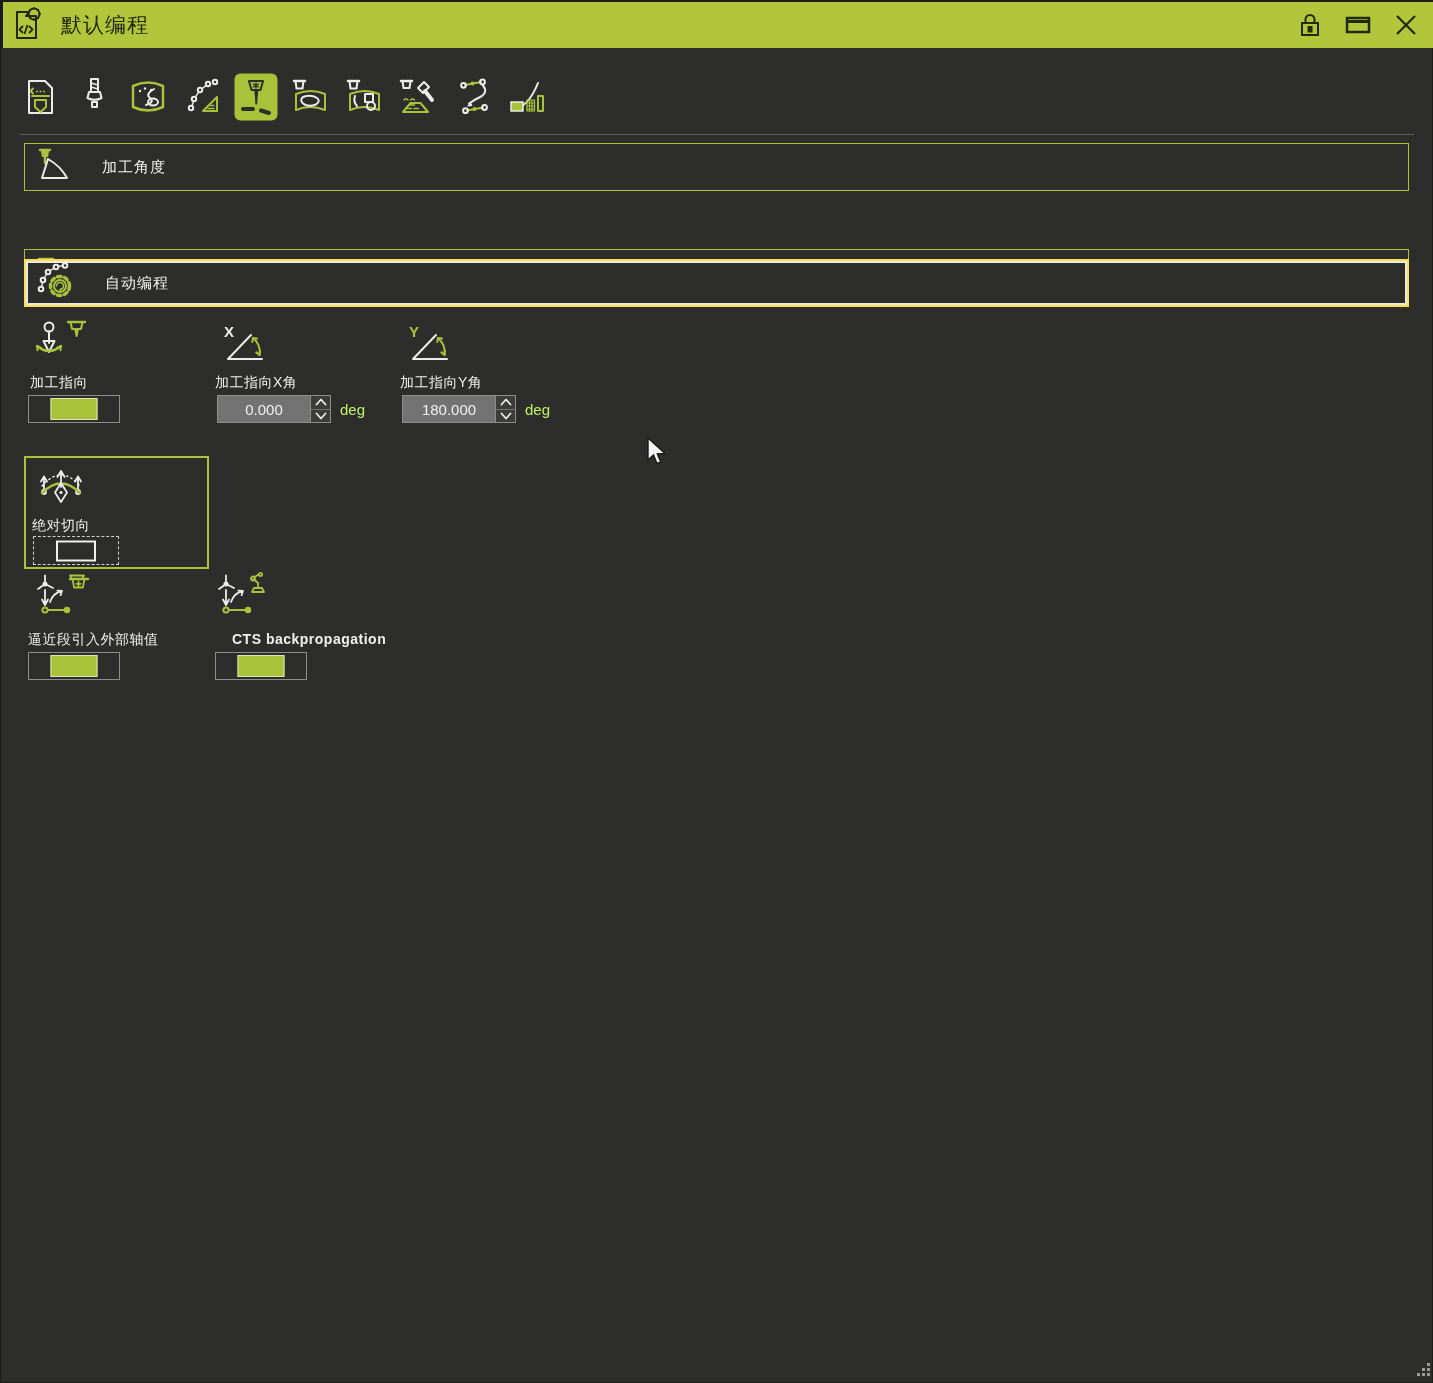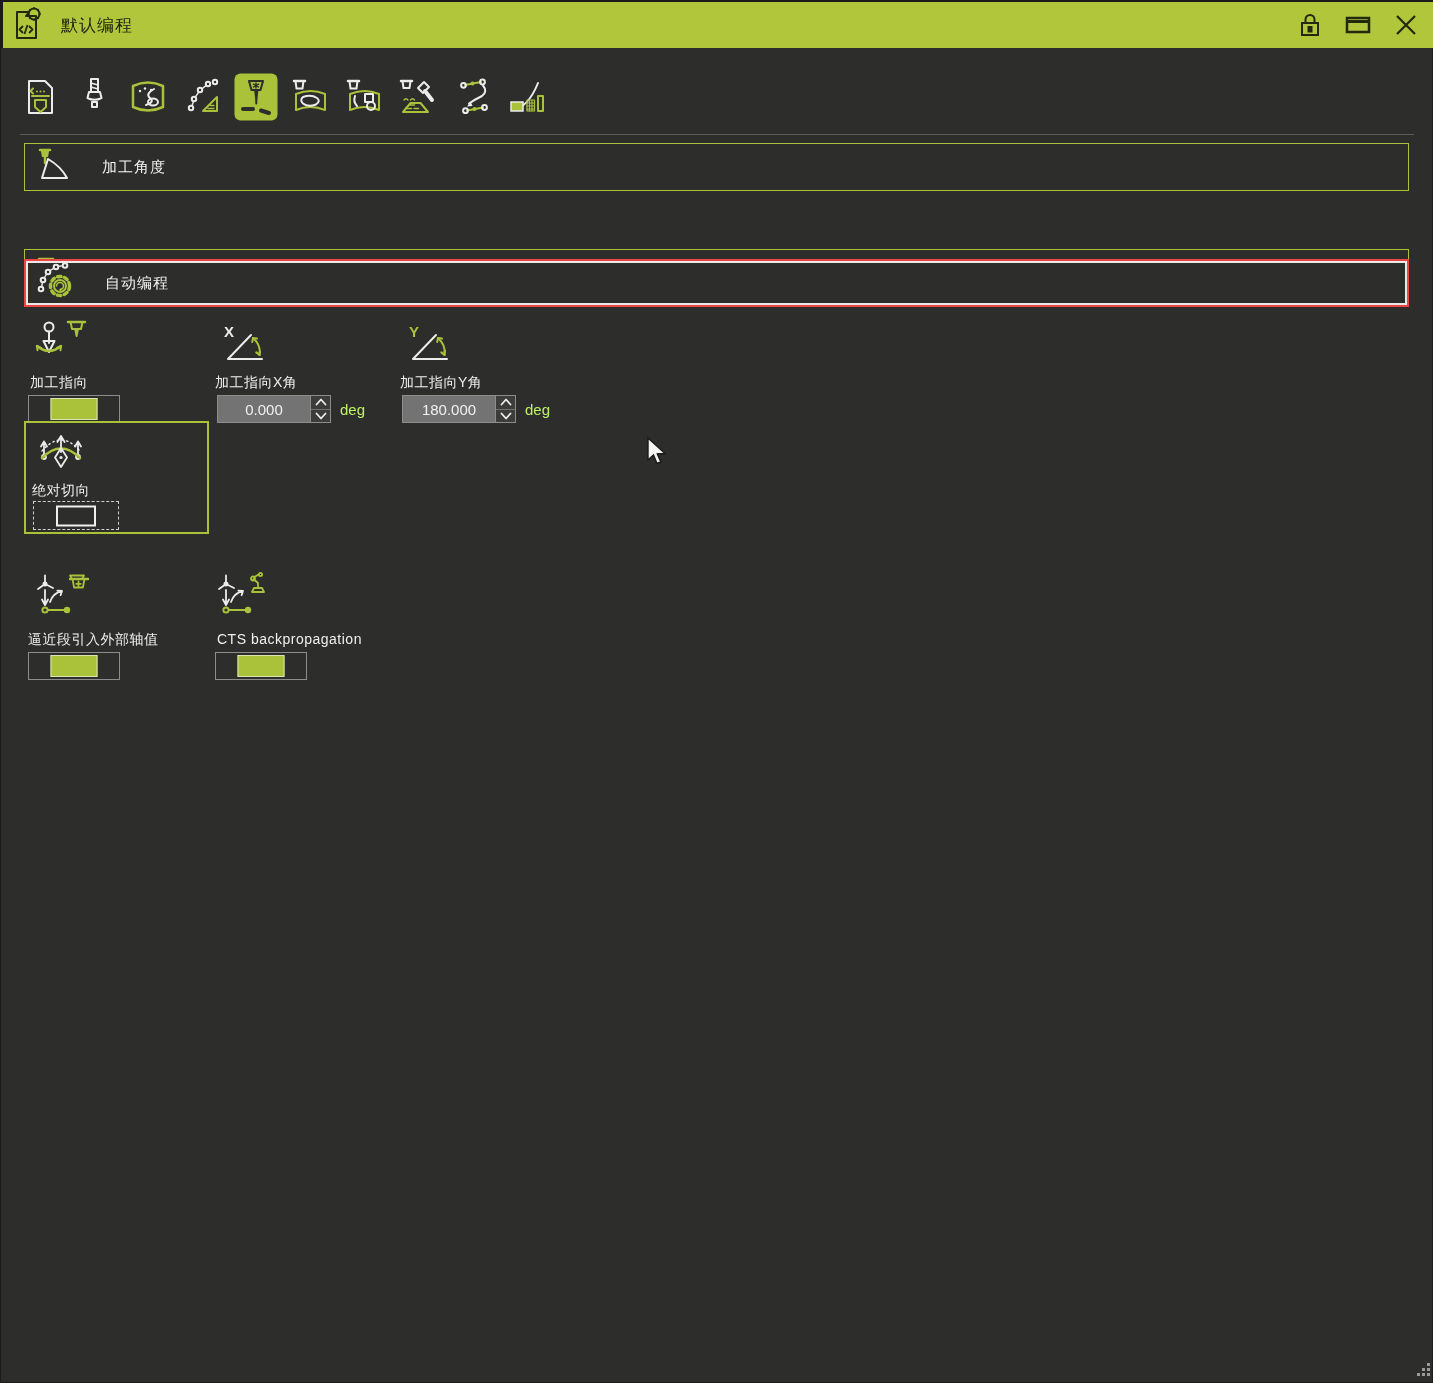--- a/index.html
+++ b/index.html
@@ -13,44 +13,44 @@
   }
   
   .titlebar {
     position:absolute; top:0; left:0; right:0; height:48px;
     background:#b2c63c;
     border-top:2px solid #1b1b1a;
     border-left:3px solid #1b1b1a;
     display:flex; align-items:center;
   }
   .title-icon { margin-left:7px; }
-  .title-text { color:#22290e; font-size:17px; margin-left:13px; letter-spacing:1px; }
+  .title-text { color:#22290e; font-size:21px; margin-left:13px; letter-spacing:1px; }
   .win-controls { margin-left:auto; display:flex; align-items:center; gap:18px; padding-right:12px; }
   .win-btn { width:30px; height:30px; display:flex; align-items:center; justify-content:center; cursor:pointer; }
   
   .toolbar { position:absolute; top:73px; left:18px; display:flex; gap:10px; }
   .tool-btn { width:44px; height:48px; display:flex; align-items:center; justify-content:center; cursor:pointer; }
   .toolbar-sep { position:absolute; top:134px; left:20px; width:1394px; height:0; border-top:1px solid #5c5c5a; }
   
   .iw { stroke:#ececec; fill:none; stroke-width:2; stroke-linecap:round; stroke-linejoin:round; }
   .ig { stroke:#a9c23a; fill:none; stroke-width:2; stroke-linecap:round; stroke-linejoin:round; }
   .fg { fill:#a9c23a; }
   .fw { fill:#ececec; }
   .thin { stroke-width:1.4; }
   
   .section-bar {
     position:absolute; left:24px; width:1385px; height:48px;
     background:#2d2d2c; border:1px solid #a9c23a;
     display:flex; align-items:center; gap:28px; padding:0 9px; cursor:pointer;
   }
-  .section-bar.selected { border:2px solid #ef4444; box-shadow: inset 0 0 0 2px #e9e9e9; }
+  .section-bar.selected { border:2px solid #fde047; box-shadow: inset 0 0 0 2px #e9e9e9; }
   .section-label { color:#f2f2f2; font-size:15px; letter-spacing:1px; }
   
   .param-label { position:absolute; color:#efefef; font-size:14px; white-space:nowrap; letter-spacing:0.5px; }
-  .abs-box { position:absolute; left:24px; top:421px; width:185px; height:113px; border:2px solid #a9c23a;padding-left:16px; }
+  .abs-box { position:absolute; left:24px; top:456px; width:185px; height:113px; border:2px solid #a9c23a;padding-left:16px; }
   
   .checkbox { position:absolute; width:92px; height:28px; border:1px dashed #cfcfcf; cursor:pointer; }
   .checkbox .fill {
     position:absolute; left:50%; top:50%; transform:translate(-50%,-50%);
     width:40px; height:21px; border:2px solid #f0f0f0; background:transparent;
   }
   .checkbox.checked { border:1px solid #8d8d8b; }
   .checkbox.checked .fill { width:47px; height:22px; border:1px solid #dce3b4; background:#a9c23a; }
   
   .spinner { position:absolute; display:flex; align-items:center; }
@@ -416,21 +416,21 @@
     </g>
     <g class="ig" style="stroke-width:1.8">
       <path d="M38 20 h12 l-2 -4 h-8 Z"></path>
       <path d="M44 16 v-5 l-4.5 -4"></path>
       <circle cx="39" cy="6.5" r="2"></circle>
       <path d="M40.5 5 l4 -2.5"></path>
       <circle cx="46.5" cy="2.5" r="1.6"></circle>
     </g>
   </svg>
 </span>
-<div class="param-label" style="left:217px; top:631px;">CTS backpropagation</div>
+<div class="param-label" style="left:232px; top:631px;font-weight:bold;">CTS backpropagation</div>
 <div class="checkbox checked" style="left:215px; top:652px;">
   <div class="fill"></div>
 </div>
 
 <span class="mouse-cursor">
   <svg width="26" height="30" viewBox="0 0 26 30">
     <path d="M4 2 L4 24 L9.5 19 L13 27.5 L16.8 26 L13.3 17.8 L21 17.5 Z" fill="#f5f5f5" stroke="#1a1a1a" stroke-width="1.4"></path>
   </svg>
 </span>
 

